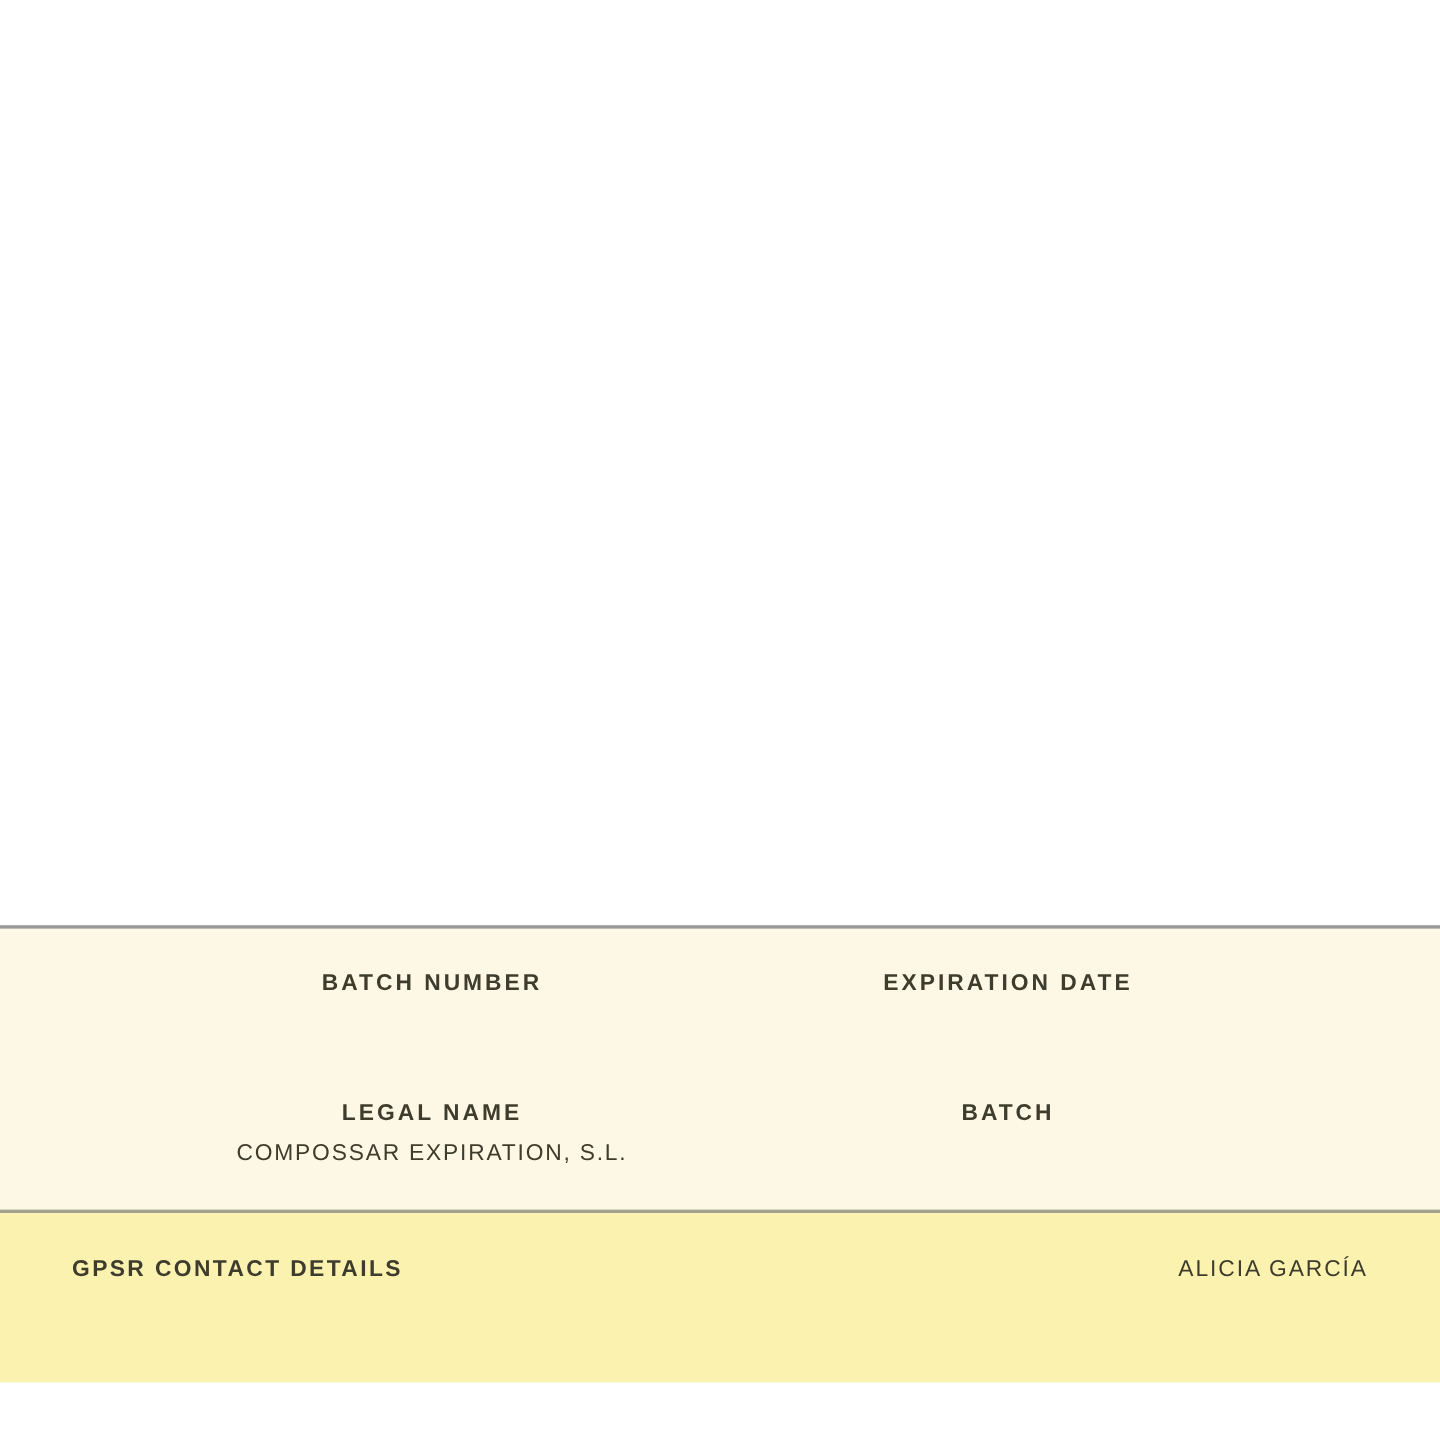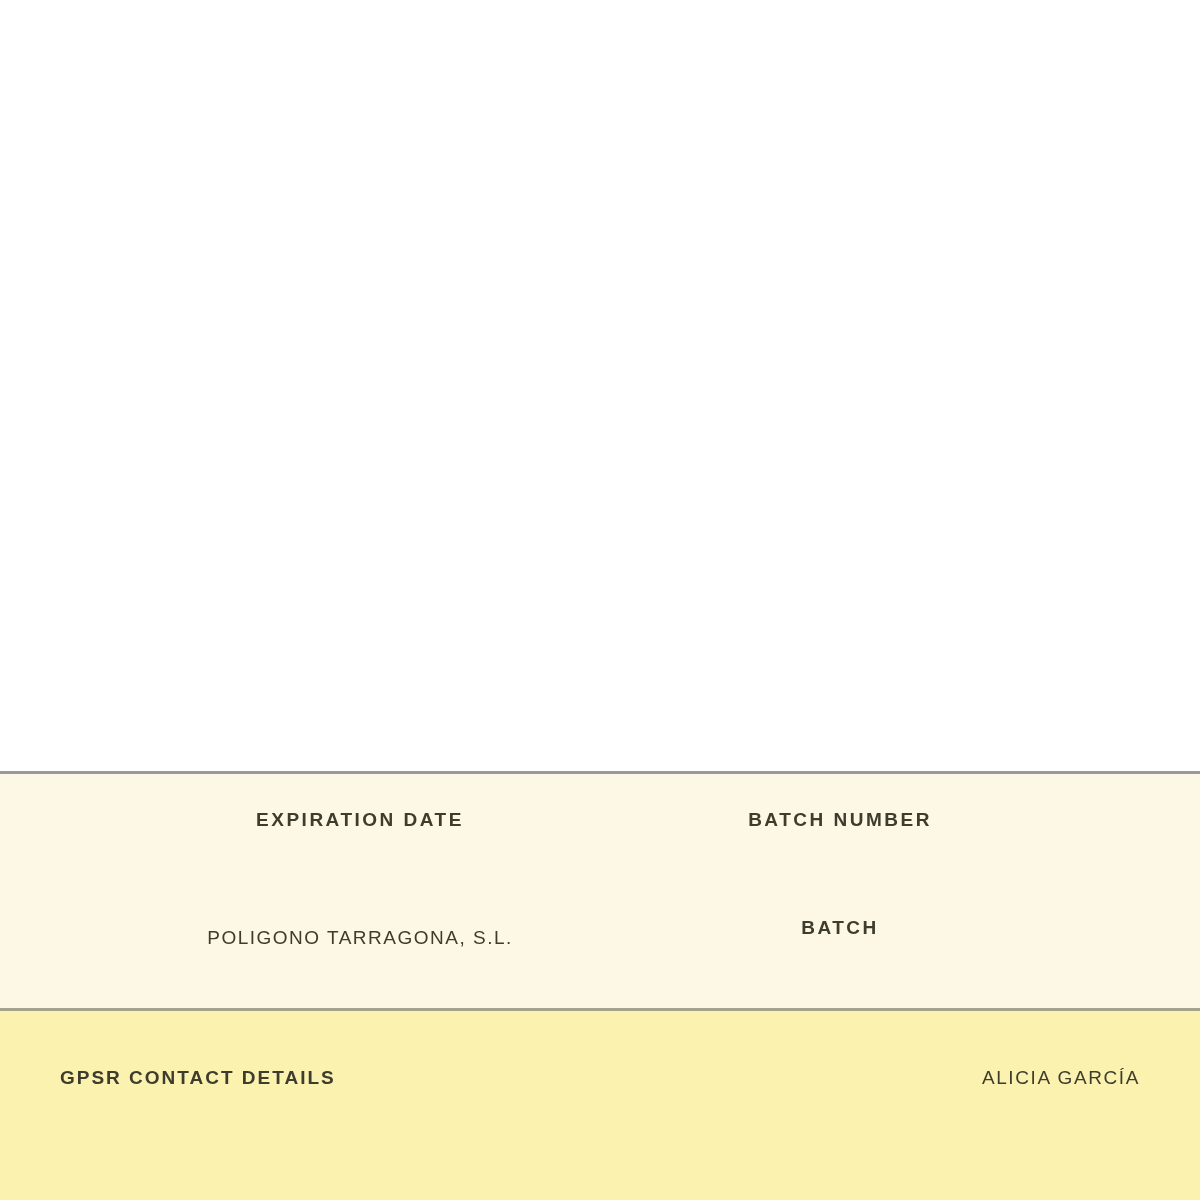--- a/index.html
+++ b/index.html
@@ -57,24 +57,24 @@
   }
 
   
   .mid-rule {
     height: 3px;
     background: #a3a28b;
   }
 
   
   .yellow-panel {
-    height: 189px;
+    height: 141px;
     background: #fbf2b0;
     box-sizing: border-box;
-    padding: 56px 60px 0;
+    padding: 36px 60px 0;
     display: flex;
     justify-content: space-between;
     align-items: flex-start;
   }
   .gpsr-title {
     font-weight: bold;
     font-size: 19px;
     line-height: 22px;
     letter-spacing: 2px;
     white-space: nowrap;
@@ -97,31 +97,32 @@
 <body>
 
 <div class="blank-area"></div>
 
 <div class="top-rule"></div>
 
 <section class="cream-panel">
   <div class="fields-grid">
 
     <div class="field">
+      <div class="field-label">BATCH NUMBER</div>
+      <div class="field-value"></div>
+    </div>
+
+    <div class="field">
       <div class="field-label">EXPIRATION DATE</div>
       <div class="field-value"></div>
     </div>
 
     <div class="field">
-      <div class="field-label">BATCH NUMBER</div>
-      <div class="field-value"></div>
-    </div>
-
-    <div class="field">
-      <div class="field-value">POLIGONO TARRAGONA, S.L.</div>
+      <div class="field-label">LEGAL NAME</div>
+      <div class="field-value">COMPOSSAR EXPIRATION, S.L.</div>
     </div>
 
     <div class="field">
       <div class="field-label">BATCH</div>
     </div>
 
   </div>
 </section>
 
 <div class="mid-rule"></div>

